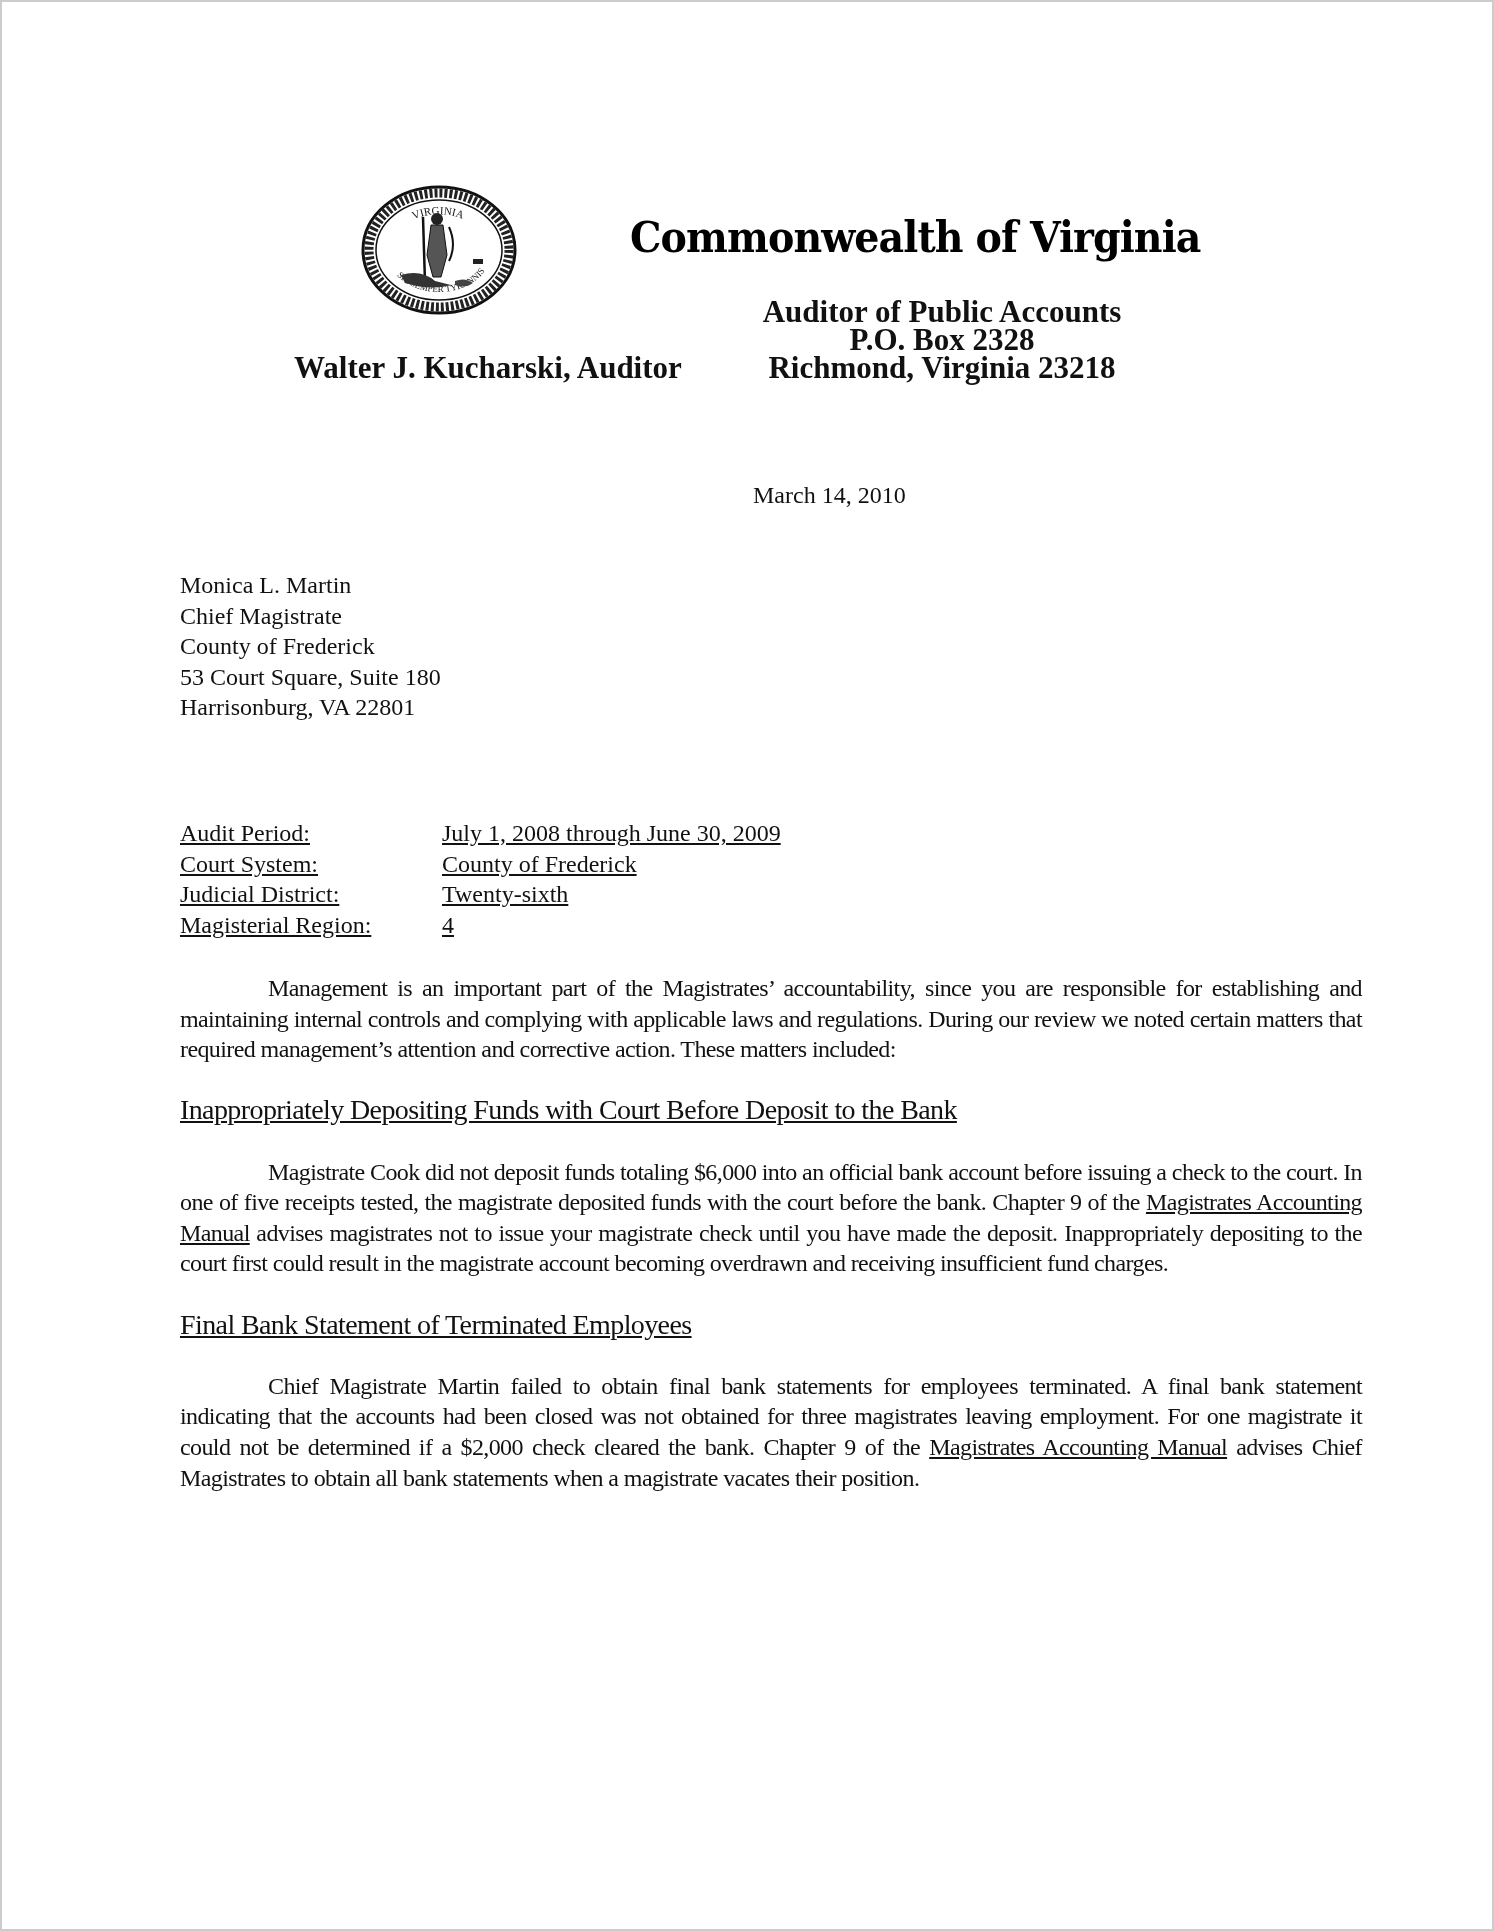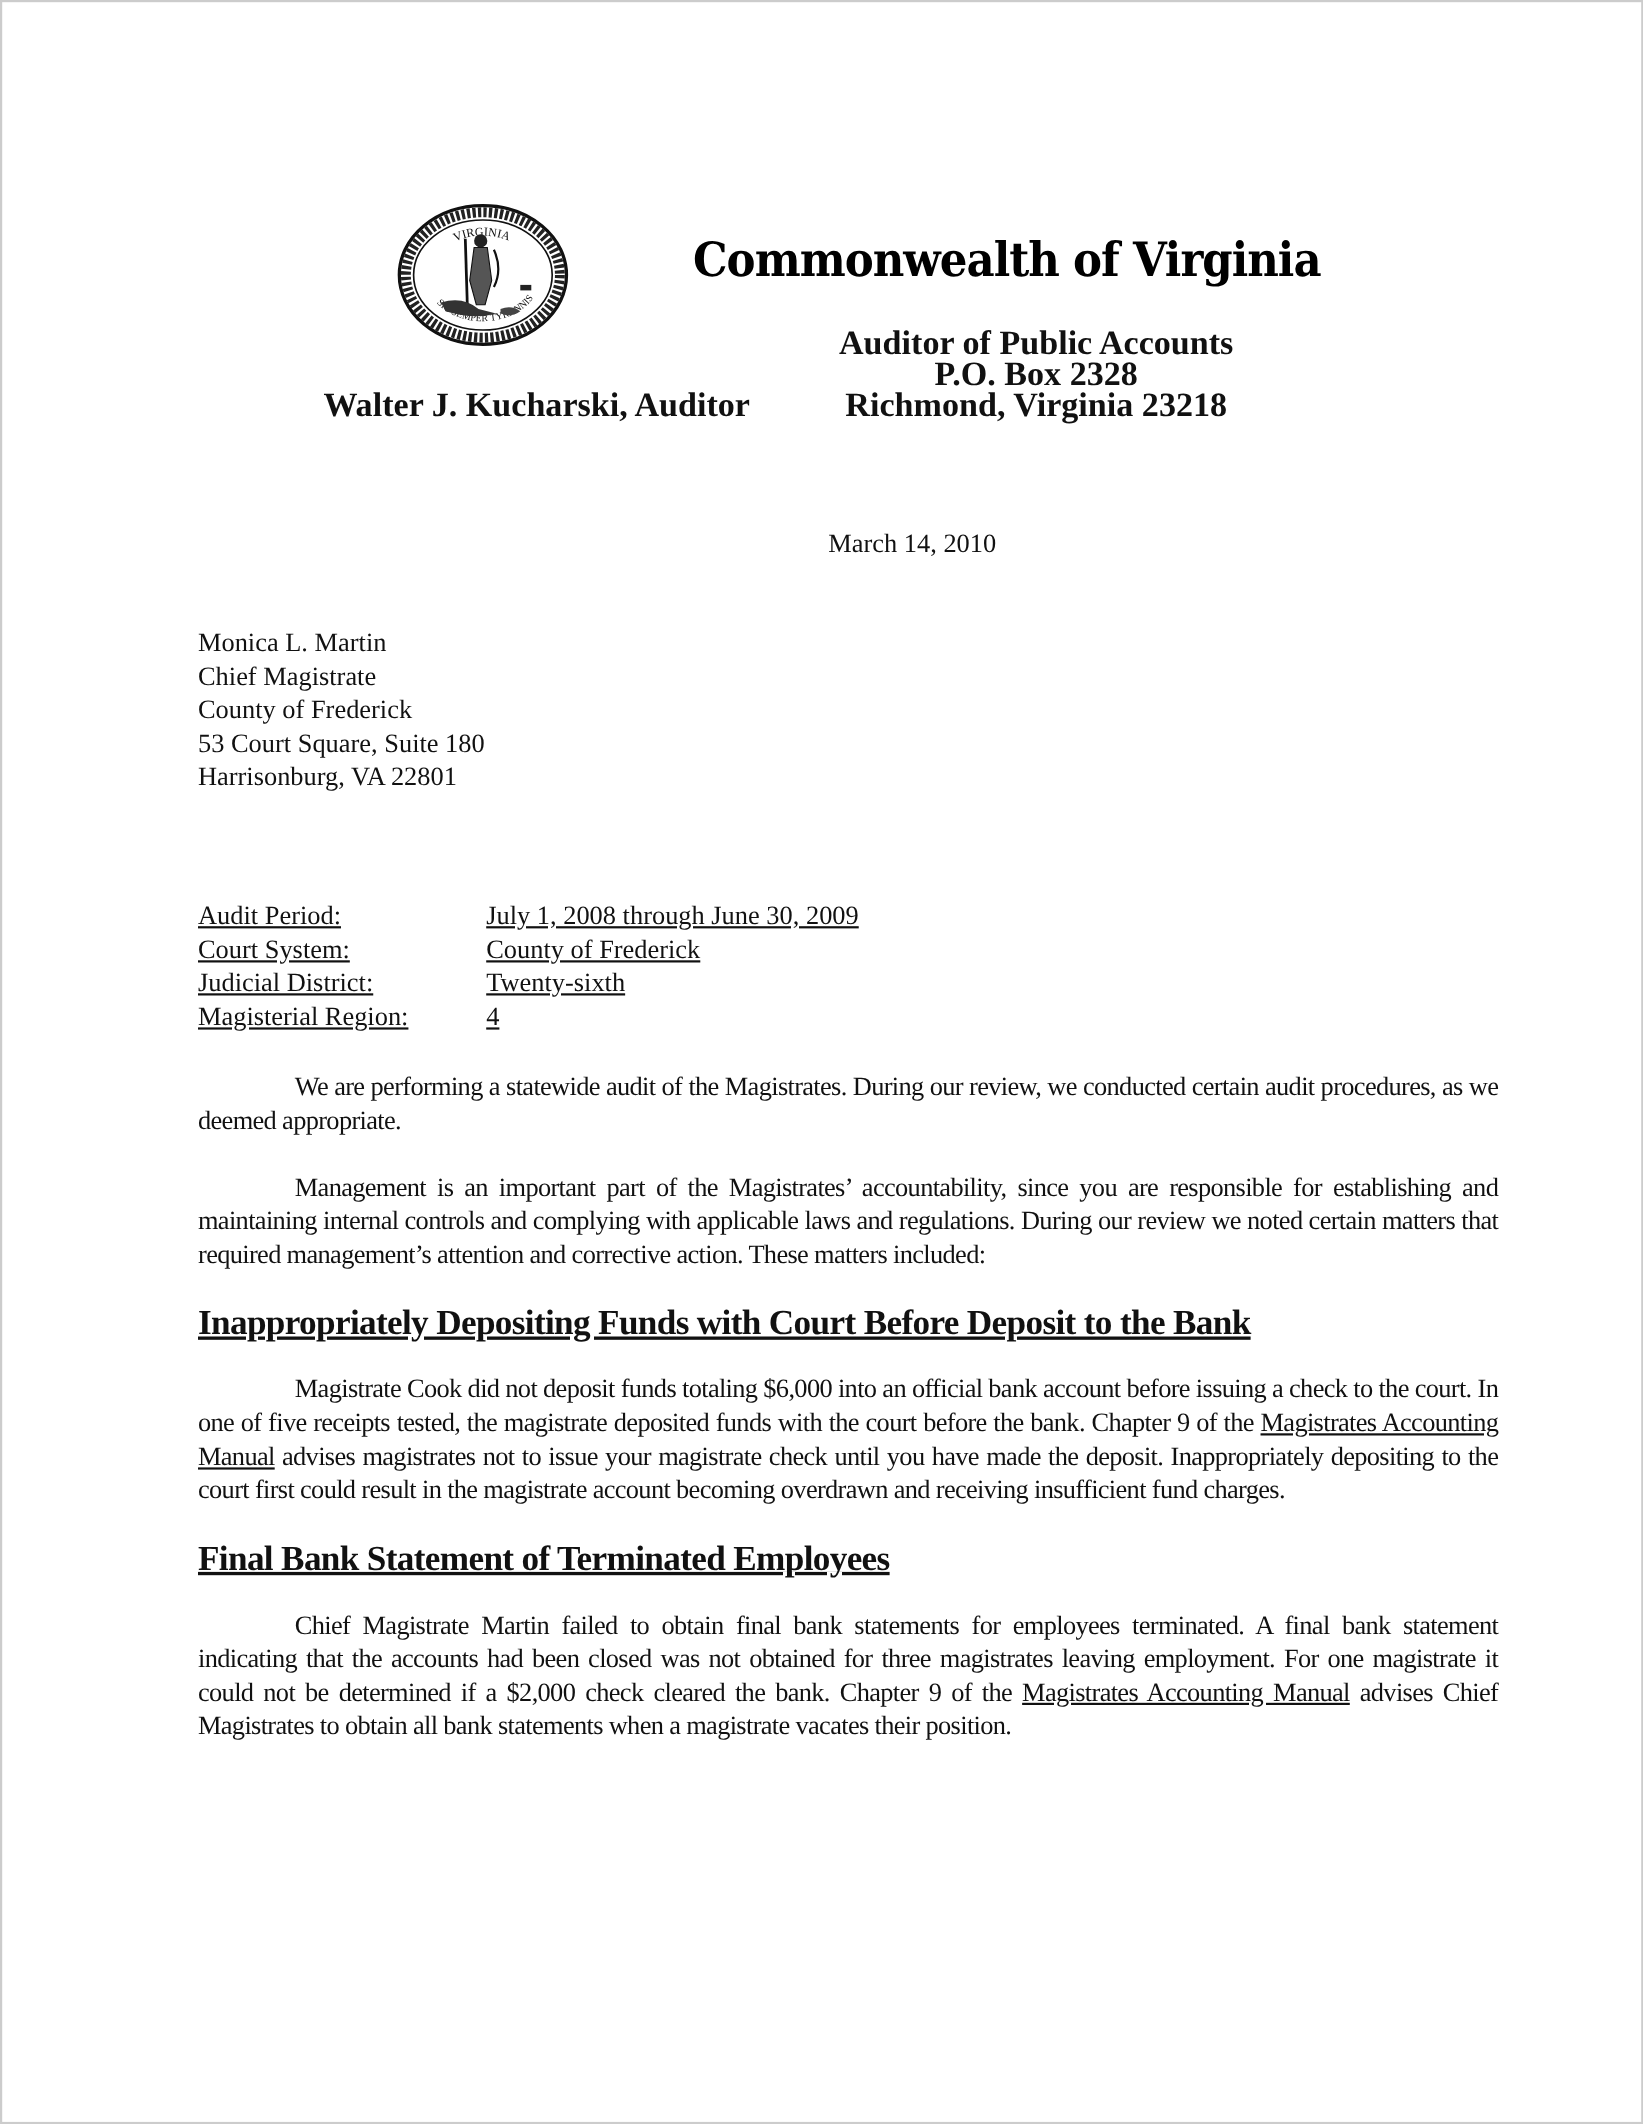--- a/index.html
+++ b/index.html
@@ -109,22 +109,22 @@
       letter-spacing: -0.6px;
       word-spacing: 0px;
     }
     .body-text p {
       margin: 0 0 30.6px 0;
       text-align: justify;
       text-indent: 88px;
     }
     .body-text h3 {
       margin: 0 0 30.6px 0;
-      font-size: 32px;
-      font-weight: bold;
+      font-size: 28px;
+      font-weight: normal;
       text-decoration: underline;
       line-height: 30.6px;
     }
     .ul { text-decoration: underline; }
   </style>
 </head>
 <body>
 
 <div class="page">
 
@@ -185,21 +185,20 @@
       <span class="audit-label">Judicial District:</span>
       <span>Twenty-sixth</span>
     </div>
     <div class="audit-row">
       <span class="audit-label">Magisterial Region:</span>
       <span>4</span>
     </div>
   </div>
 
   <div class="body-text">
-    <p>We are performing a statewide audit of the Magistrates.  During our review, we conducted certain audit procedures, as we deemed appropriate.</p>
     <p>Management is an important part of the Magistrates’ accountability, since you are responsible for establishing and maintaining internal controls and complying with applicable laws and regulations.  During our review we noted certain matters that required management’s attention and corrective action.  These matters included:</p>
 
     <h3>Inappropriately Depositing Funds with Court Before Deposit to the Bank</h3>
     <p><span>Magistrate Cook did not deposit funds totaling $6,000 into an official bank account before issuing a check to the court.  In one of five receipts tested, the magistrate deposited funds with the court before the bank.  Chapter 9 of the </span><span class="ul">Magistrates Accounting Manual</span><span> advises magistrates not to issue your magistrate check until you have made the deposit.  Inappropriately depositing to the court first could result in the magistrate account becoming overdrawn and receiving insufficient fund charges.</span></p>
 
     <h3>Final Bank Statement of Terminated Employees</h3>
     <p><span>Chief Magistrate Martin failed to obtain final bank statements for employees terminated.  A final bank statement indicating that the accounts had been closed was not obtained for three magistrates leaving employment.  For one magistrate it could not be determined if a $2,000 check cleared the bank.  Chapter 9 of the </span><span class="ul">Magistrates Accounting Manual</span><span> advises Chief Magistrates to obtain all bank statements when a magistrate vacates their position.</span></p>
   </div>
 
 </div>

